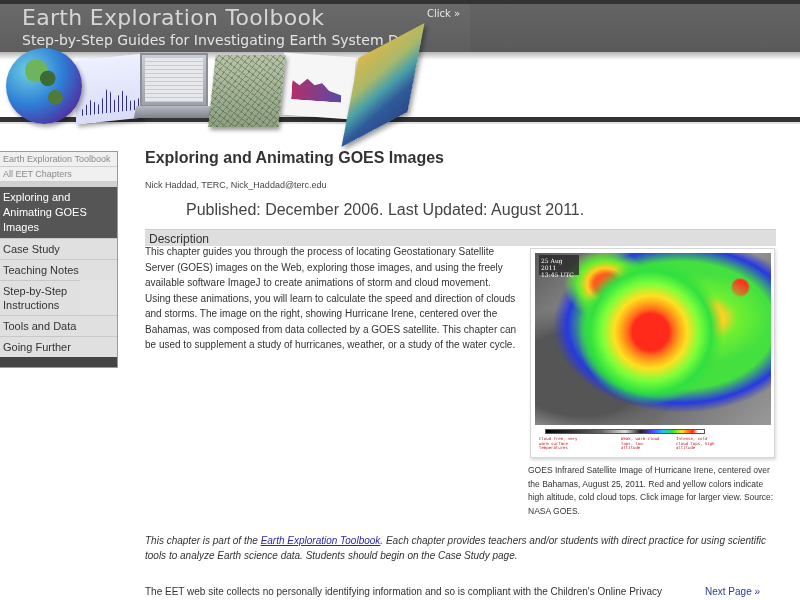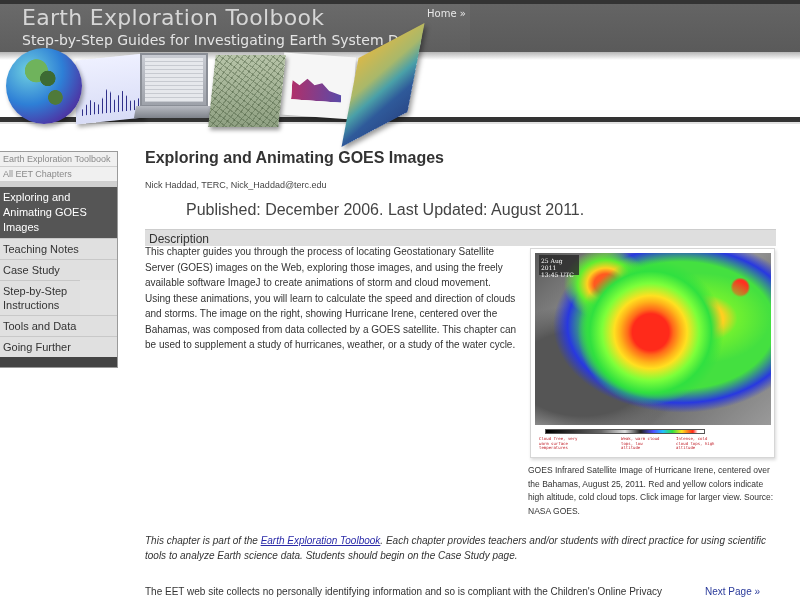--- a/index.html
+++ b/index.html
@@ -161,41 +161,41 @@
 </head>
 <body>
 
 <div class="header">
   <div class="topbar"></div>
   <div class="header-band"></div>
   <div class="header-band-left"></div>
   <div class="header-fade"></div>
   <div class="site-title">Earth Exploration Toolbook</div>
   <div class="site-tagline">Step-by-Step Guides for Investigating Earth System Data</div>
-  <a class="home-link" href="#">Home »</a>
+  <a class="home-link" href="#">Click »</a>
 
   <div class="globe"></div>
   <div class="chart-card"></div>
   <div class="laptop"></div>
   <div class="laptop-base"></div>
   <div class="satmap"></div>
   <div class="chart3d"></div>
   <div class="ocean-tile"></div>
 
   <div class="bottom-rule"></div>
   <div class="bottom-rule2"></div>
 </div>
 
 <nav class="sidebar">
   <a class="sb-crumb" href="#">Earth Exploration Toolbook</a>
   <a class="sb-crumb" href="#">All EET Chapters</a>
   <div class="sb-gap"></div>
   <a class="sb-current" href="#">Exploring and Animating GOES Images</a>
+  <a class="sb-item" href="#">Case Study</a>
   <a class="sb-item" href="#">Teaching Notes</a>
-  <a class="sb-item" href="#">Case Study</a>
   <a class="sb-item" href="#" style="width:80px">Step-by-Step Instructions</a>
   <a class="sb-item" href="#">Tools and Data</a>
   <a class="sb-item" href="#">Going Further</a>
   <div class="sb-foot"></div>
 </nav>
 
 <main class="main">
   <h1 class="page-title">Exploring and Animating GOES Images</h1>
   <div class="author">Nick Haddad, TERC, Nick_Haddad@terc.edu</div>
   <div class="published">Published: December 2006. Last Updated: August 2011.</div>

